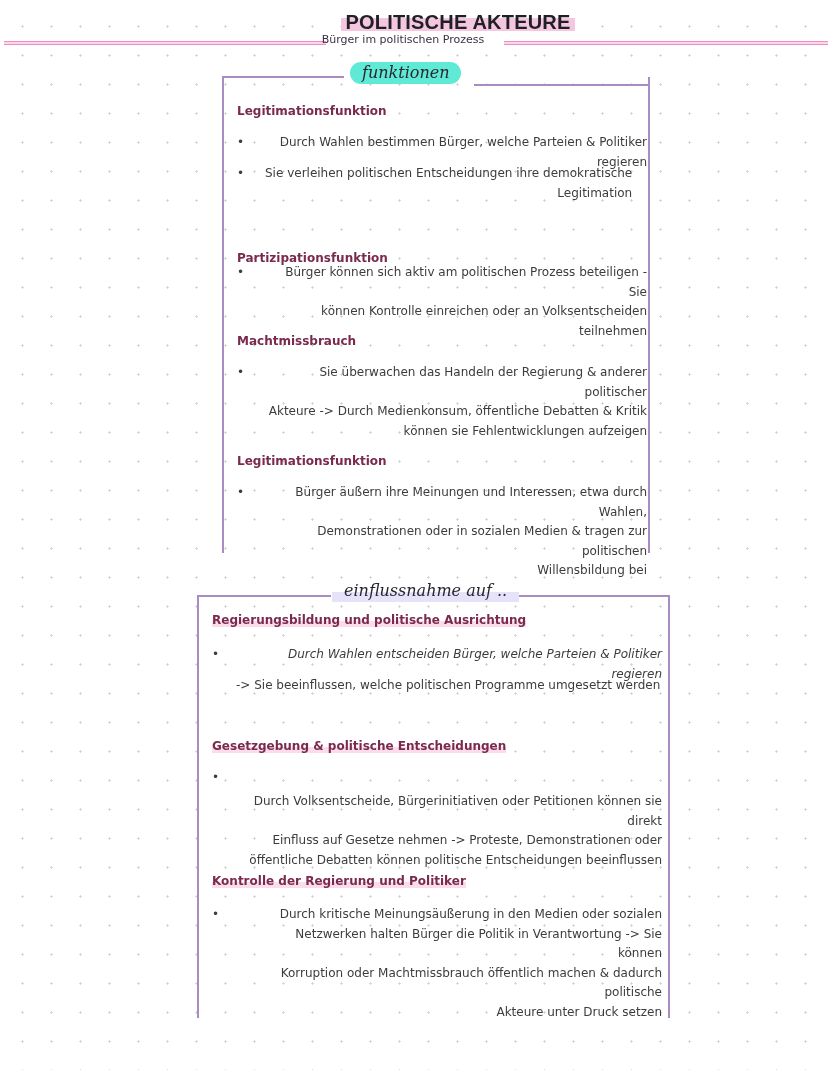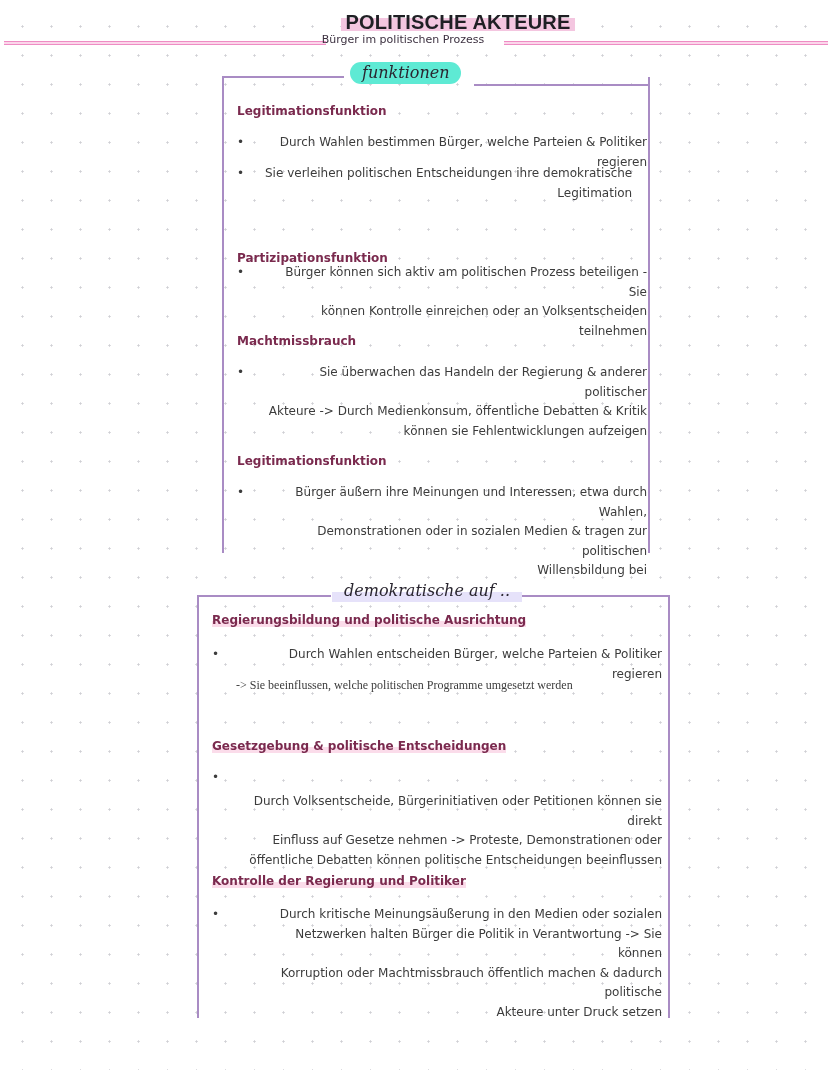--- a/index.html
+++ b/index.html
@@ -159,29 +159,29 @@
 <div class="bullet" style="left:237px; top:483px; width:410px;">
   <span class="dot">•</span>
   <span class="text">Bürger äußern ihre Meinungen und Interessen, etwa durch Wahlen,
 Demonstrationen oder in sozialen Medien &amp; tragen zur politischen
 Willensbildung bei</span>
 </div>
 
 <div class="box" style="left:197px; top:596px; width:473px; height:422px;"></div>
 <div class="box-top-line" style="left:197px; top:595px; width:134px;"></div>
 <div class="box-top-line" style="left:512px; top:595px; width:158px;"></div>
-<div class="box-label plain" style="left:332px; top:580px;">demokratische auf ..</div>
+<div class="box-label plain" style="left:332px; top:580px;">einflussnahme auf ..</div>
 
 <div class="section-heading hl" style="left:212px; top:613px;text-align:center;"><span>Regierungsbildung und politische Ausrichtung</span></div>
 <div class="bullet" style="left:212px; top:645px; width:450px;">
   <span class="dot">•</span>
-  <span class="text" style="left:30px;">Durch Wahlen entscheiden Bürger, welche Parteien &amp; Politiker regieren</span>
+  <span class="text" style="left:30px;font-style:italic;">Durch Wahlen entscheiden Bürger, welche Parteien &amp; Politiker regieren</span>
 </div>
 <div class="bullet" style="left:236px; top:676px; width:430px;">
-  <span class="text" style="left:0;font-family:Liberation Serif, serif;">-&gt;  Sie beeinflussen, welche politischen Programme umgesetzt werden</span>
+  <span class="text" style="left:0;">-&gt;  Sie beeinflussen, welche politischen Programme umgesetzt werden</span>
 </div>
 
 <div class="section-heading hl" style="left:212px; top:739px;"><span>Gesetzgebung &amp; politische Entscheidungen</span></div>
 <div class="bullet" style="left:212px; top:768px; width:450px;">
   <span class="dot">•</span>
   <span class="text" style="left:30px;margin-top:24px;">Durch Volksentscheide, Bürgerinitiativen oder Petitionen können sie direkt
 Einfluss auf Gesetze nehmen -&gt; Proteste, Demonstrationen oder
 öffentliche Debatten können politische Entscheidungen beeinflussen</span>
 </div>
 

